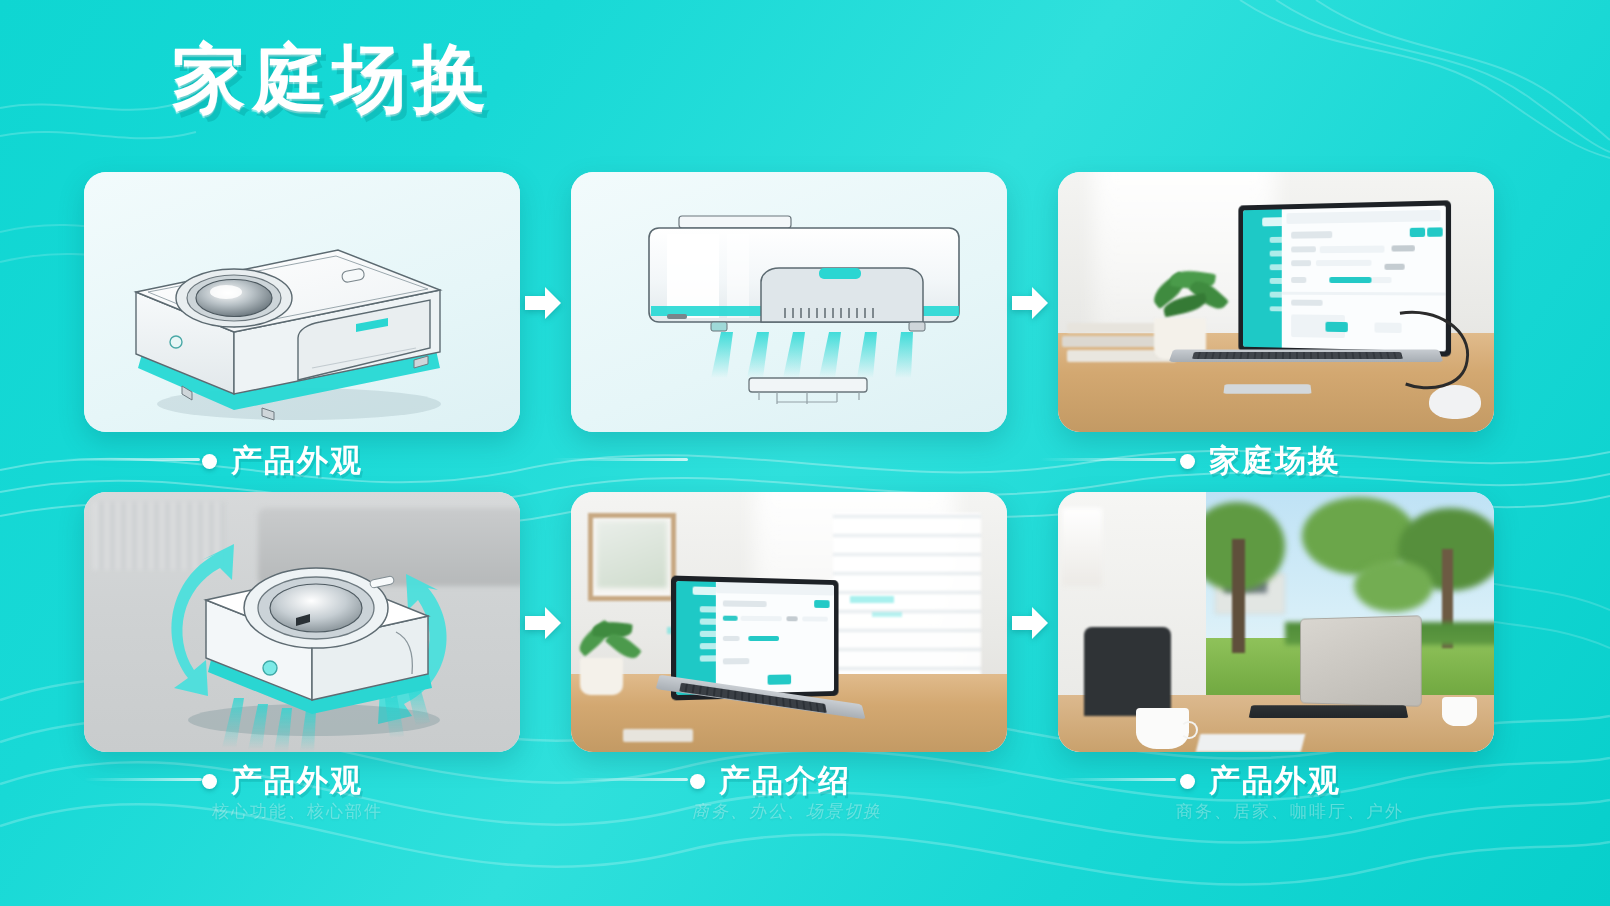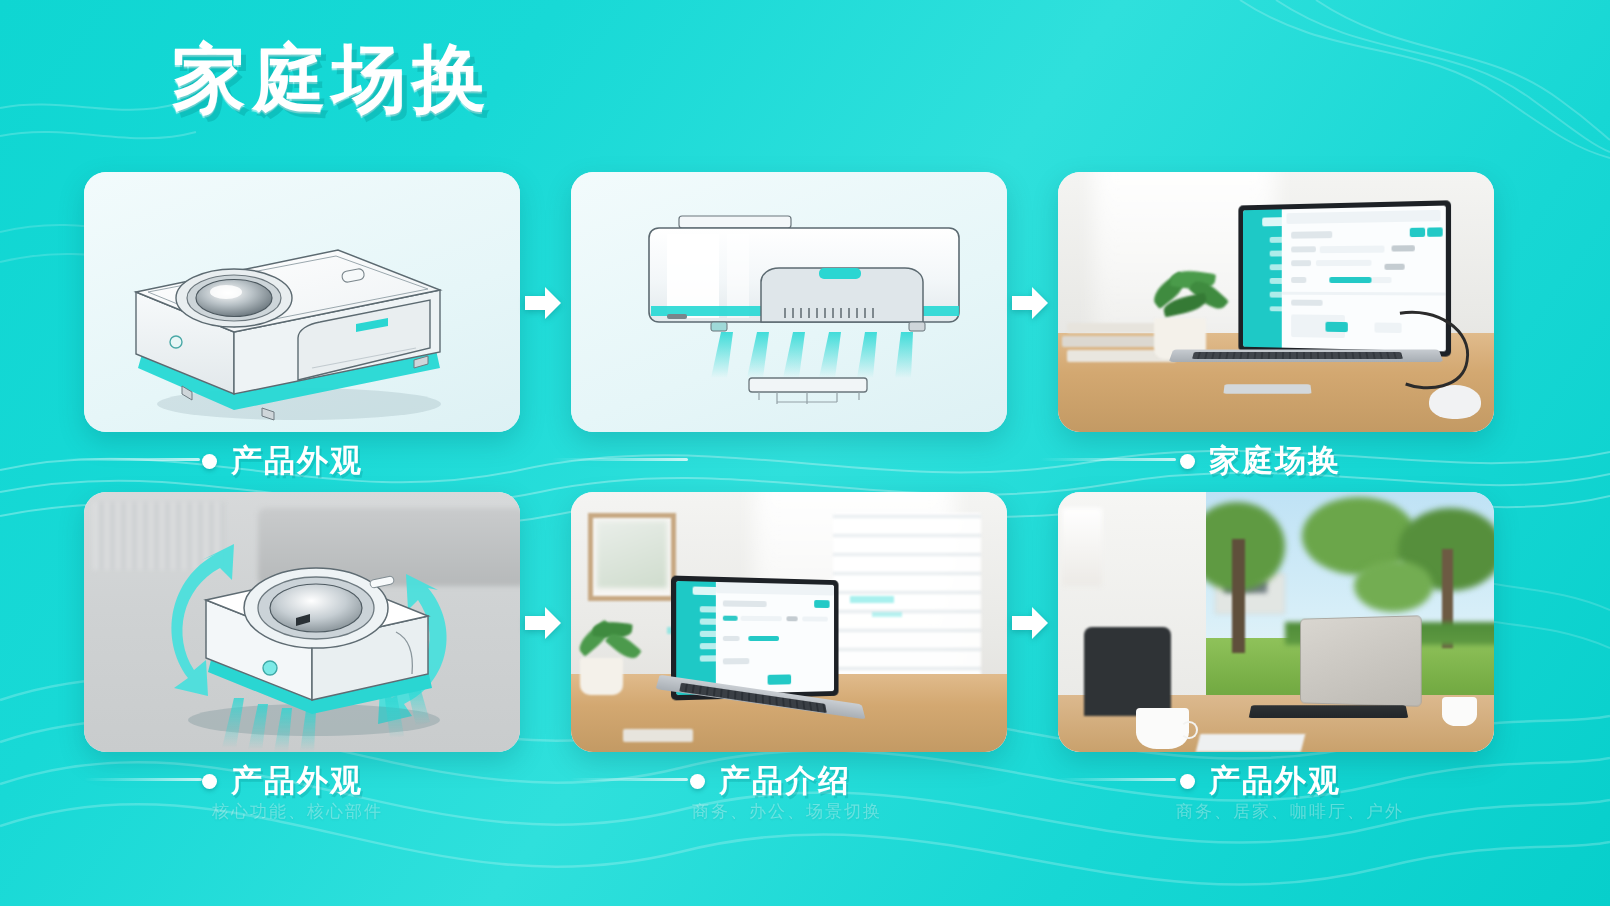--- a/index.html
+++ b/index.html
@@ -608,21 +608,21 @@
     <span class="dot"></span>
     <span class="ctext">产品外观</span>
   </div>
   <div class="subcap" style="left:212px; top:800px;">核心功能、核心部件</div>
 
   <div class="cap-line" style="left:570px; top:778px; width:118px;"></div>
   <div class="caption" style="left:690px; top:760px;">
     <span class="dot"></span>
     <span class="ctext">产品介绍</span>
   </div>
-  <div class="subcap" style="left:692px; top:800px;">商务、办公、场景切换</div>
+  <div class="subcap" style="left:692px; top:800px;font-style:italic;">商务、办公、场景切换</div>
 
   <div class="cap-line" style="left:1058px; top:778px; width:118px;"></div>
   <div class="caption" style="left:1180px; top:760px;">
     <span class="dot"></span>
     <span class="ctext">产品外观</span>
   </div>
   <div class="subcap" style="left:1176px; top:800px;">商务、居家、咖啡厅、户外</div>
 
 </div>
 

